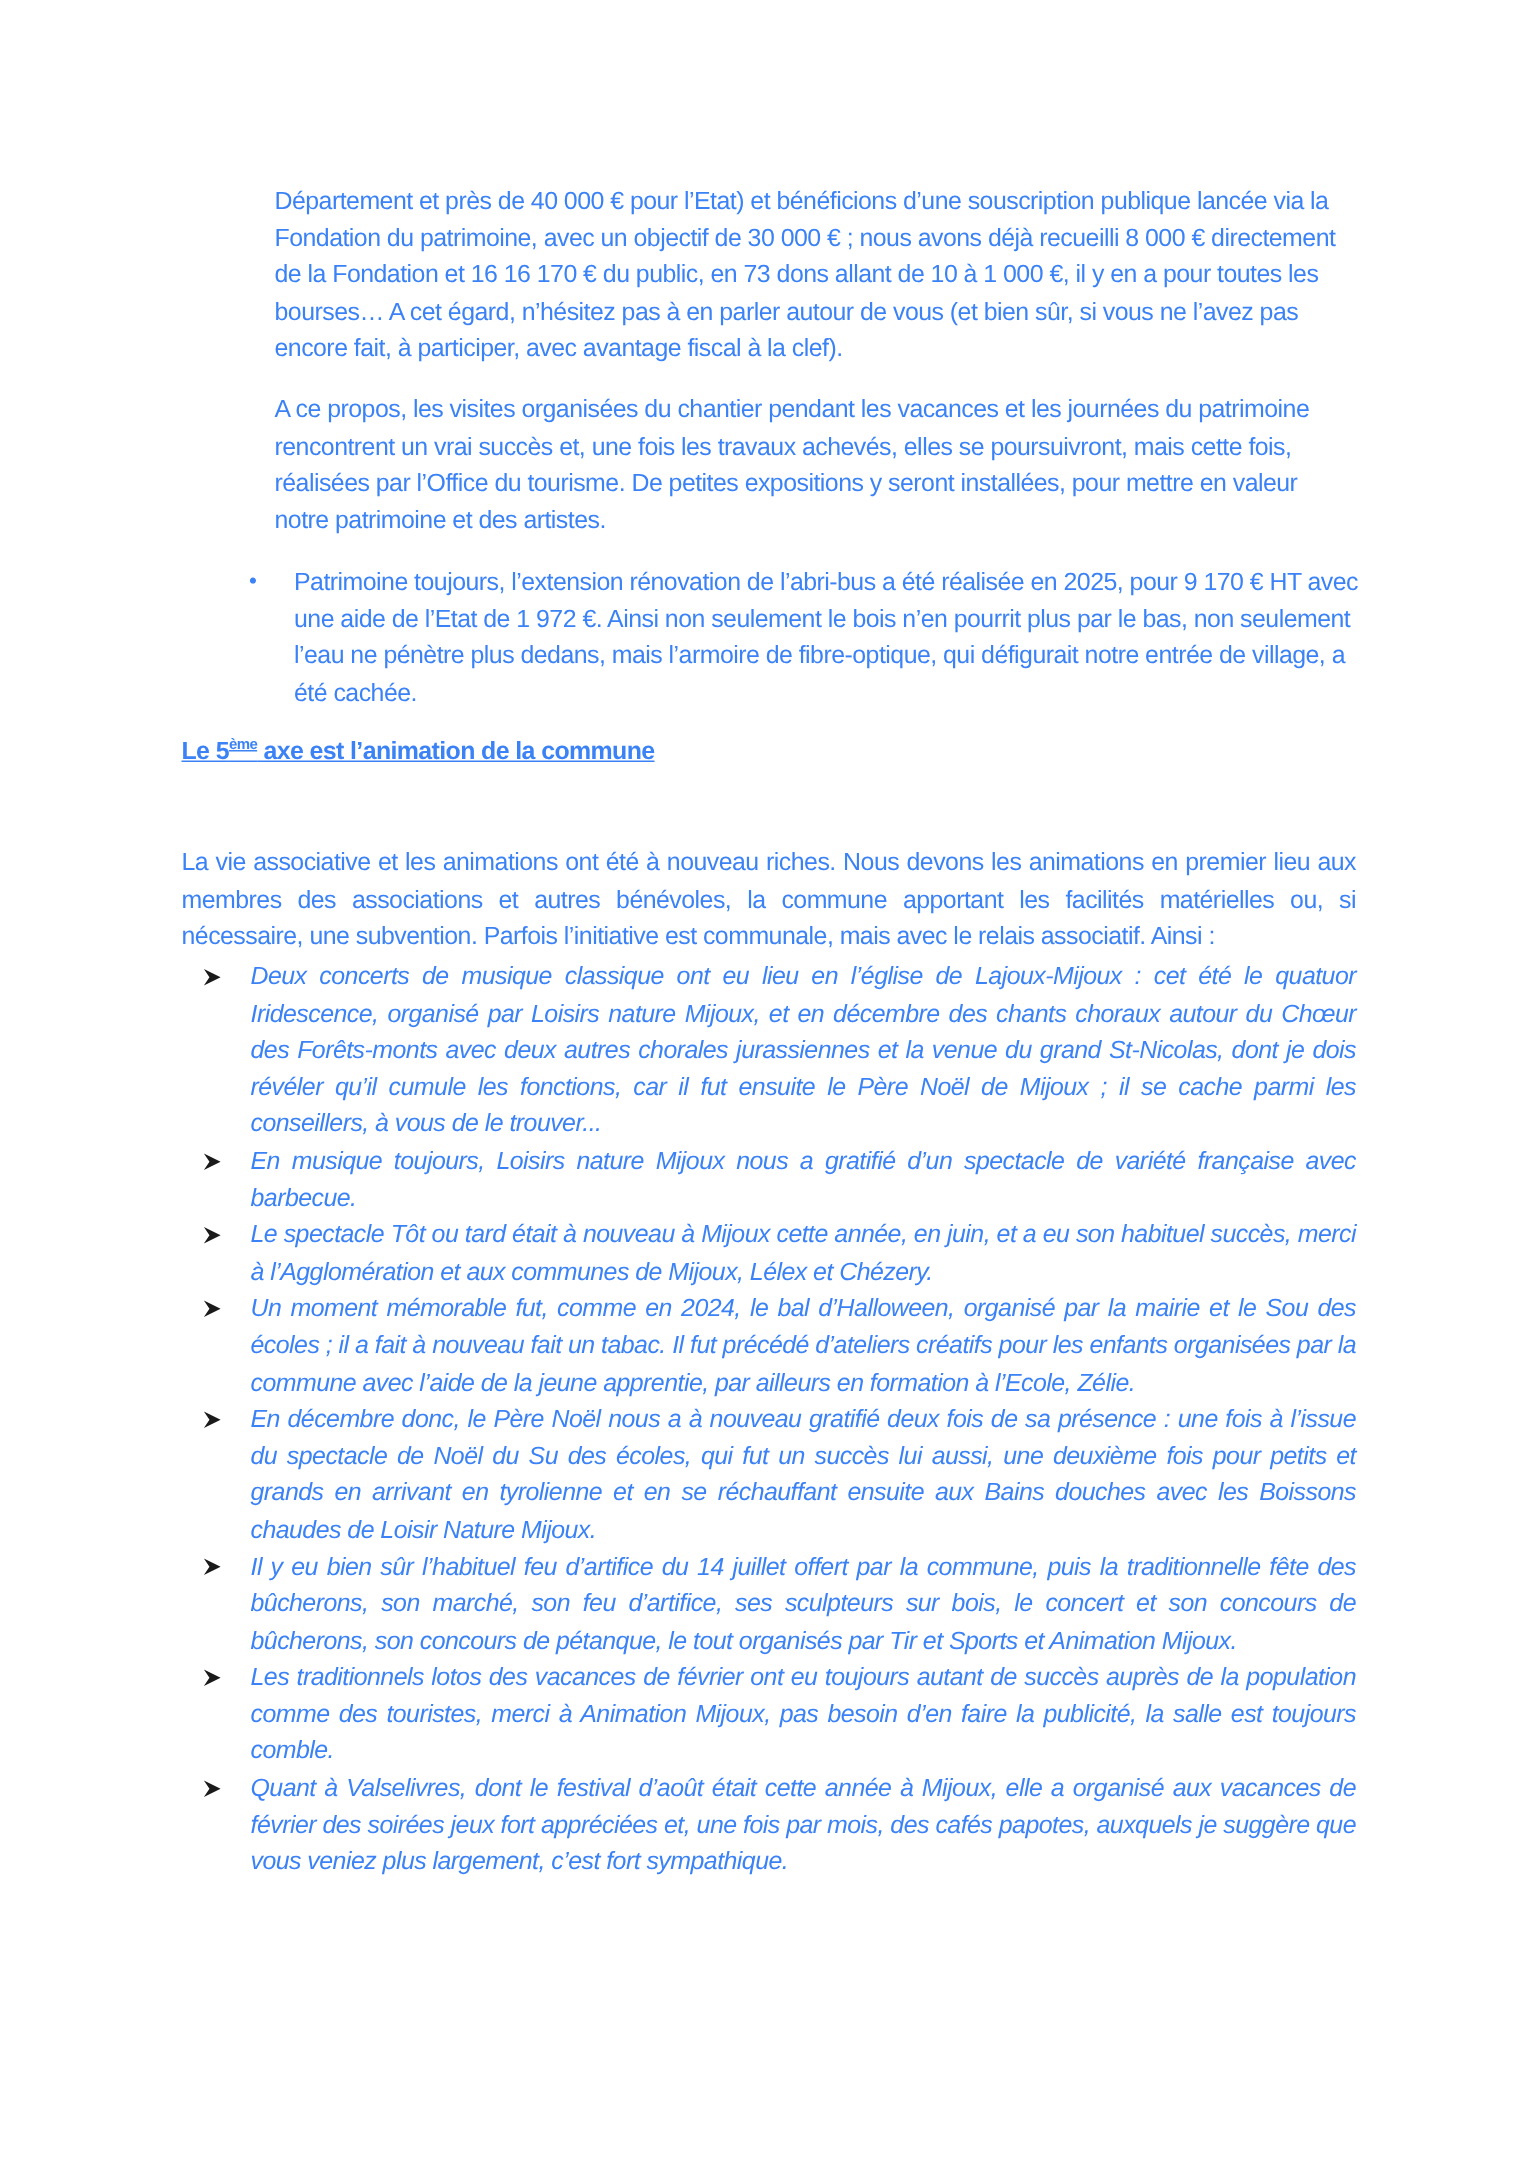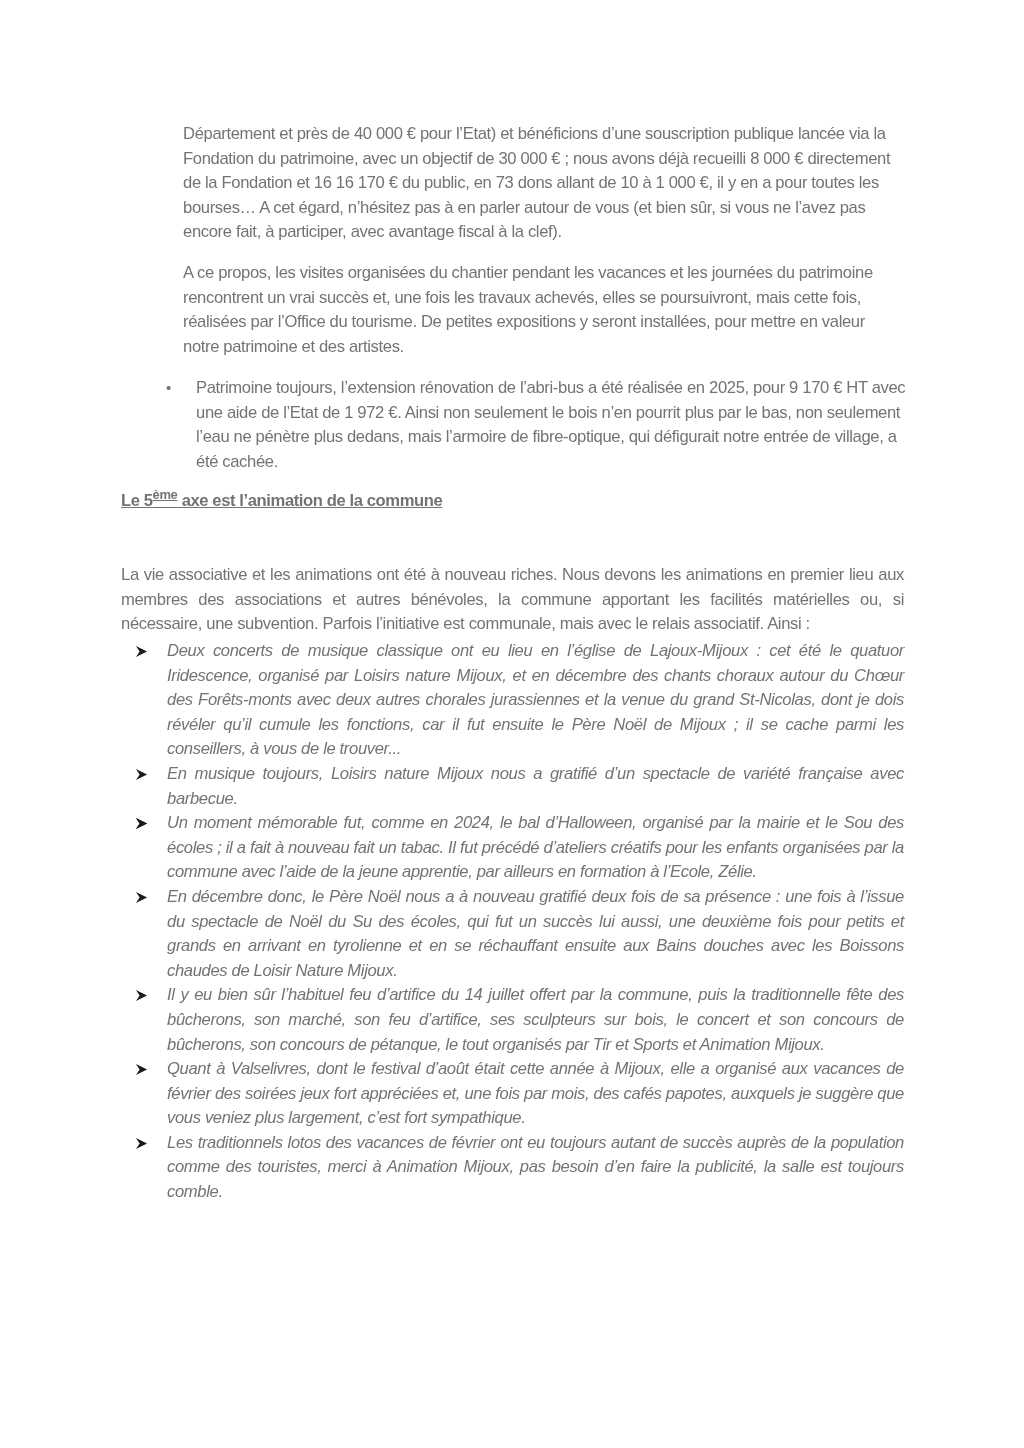--- a/index.html
+++ b/index.html
@@ -1,35 +1,35 @@
 <!DOCTYPE html>
 <html><head>
   <meta charset="utf-8">
   <style>
     html, body { margin: 0; padding: 0; background: #ffffff; }
     body { width: 1024px; height: 1448px; position: relative; overflow: hidden; }
     .page {
       position: absolute; left: 0; top: 0; width: 936px; height: 1448px;
-      background: #ffffff; color: #737373;
+      background: #ffffff; color: #3b82f6;
       font-family: "Liberation Sans", sans-serif;
       font-size: 16.6px; line-height: 24.6px;
     }
     .text { letter-spacing: -0.35px; }
     .indent-block { position: absolute; left: 183px; width: 722px; }
     .para { margin: 0; }
     .bullet-dot {
       position: absolute; left: 166px; width: 20px;
       font-size: 15px;
     }
     .dot-item { position: absolute; left: 196px; width: 712px; }
     .heading {
       position: absolute; left: 121px; top: 489px;
       font-weight: bold; text-decoration: underline; letter-spacing: -0.4px;
     }
-    .heading sup { font-size: 13px; vertical-align: 7px; line-height: 0; text-decoration: underline; }
+    .heading sup { font-size: 10px; vertical-align: 7px; line-height: 0; text-decoration: underline; }
     .body-para {
       position: absolute; left: 121px; width: 783px; text-align: justify;
     }
     .arrow-list { position: absolute; left: 121px; top: 639px; width: 783px; }
     .arrow-item { position: relative; padding-left: 46px; text-align: justify; font-style: italic; }
     .arrow-glyph {
       position: absolute; left: 14px; top: 0; width: 20px;
       display: flex; align-items: center; height: 24.6px;
     }
     .arrow-glyph svg { width: 13px; height: 13px; }
@@ -66,20 +66,21 @@
           </svg>
         </span>
       <span>En musique toujours, Loisirs nature Mijoux nous a gratifié d’un spectacle de variété française avec barbecue.</span>
     </div>
     <div class="arrow-item">
       <span class="arrow-glyph">
           <svg viewBox="0 0 14 14">
             <path d="M1 1 L13 7 L1 13 L5 7 Z" fill="#1a1a1a"></path>
           </svg>
         </span>
+      <span>Le spectacle Tôt ou tard était à nouveau à Mijoux cette année, en juin, et a eu son habituel succès, merci à l’Agglomération et aux communes de Mijoux, Lélex et Chézery.</span>
     </div>
     <div class="arrow-item">
       <span class="arrow-glyph">
           <svg viewBox="0 0 14 14">
             <path d="M1 1 L13 7 L1 13 L5 7 Z" fill="#1a1a1a"></path>
           </svg>
         </span>
       <span>Un moment mémorable fut, comme en 2024, le bal d’Halloween, organisé par la mairie et le Sou des écoles ; il a fait à nouveau fait un tabac. Il fut précédé d’ateliers créatifs pour les enfants organisées par la commune avec l’aide de la jeune apprentie, par ailleurs en formation à l’Ecole, Zélie.</span>
     </div>
     <div class="arrow-item">
@@ -97,25 +98,25 @@
           </svg>
         </span>
       <span>Il y eu bien sûr l’habituel feu d’artifice du 14 juillet offert par la commune, puis la traditionnelle fête des bûcherons, son marché, son feu d’artifice, ses sculpteurs sur bois, le concert et son concours de bûcherons, son concours de pétanque, le tout organisés par Tir et Sports et Animation Mijoux.</span>
     </div>
     <div class="arrow-item">
       <span class="arrow-glyph">
           <svg viewBox="0 0 14 14">
             <path d="M1 1 L13 7 L1 13 L5 7 Z" fill="#1a1a1a"></path>
           </svg>
         </span>
-      <span>Quant à Valselivres, dont le festival d’août était cette année à Mijoux, elle a organisé aux vacances de février des soirées jeux fort appréciées et, une fois par mois, des cafés papotes, auxquels je suggère que vous veniez plus largement, c’est fort sympathique.</span>
+      <span>Les traditionnels lotos des vacances de février ont eu toujours autant de succès auprès de la population comme des touristes, merci à Animation Mijoux, pas besoin d’en faire la publicité, la salle est toujours comble.</span>
     </div>
     <div class="arrow-item">
       <span class="arrow-glyph">
           <svg viewBox="0 0 14 14">
             <path d="M1 1 L13 7 L1 13 L5 7 Z" fill="#1a1a1a"></path>
           </svg>
         </span>
-      <span>Les traditionnels lotos des vacances de février ont eu toujours autant de succès auprès de la population comme des touristes, merci à Animation Mijoux, pas besoin d’en faire la publicité, la salle est toujours comble.</span>
+      <span>Quant à Valselivres, dont le festival d’août était cette année à Mijoux, elle a organisé aux vacances de février des soirées jeux fort appréciées et, une fois par mois, des cafés papotes, auxquels je suggère que vous veniez plus largement, c’est fort sympathique.</span>
     </div>
   </div>
 
 </div>
 
 </body></html>

